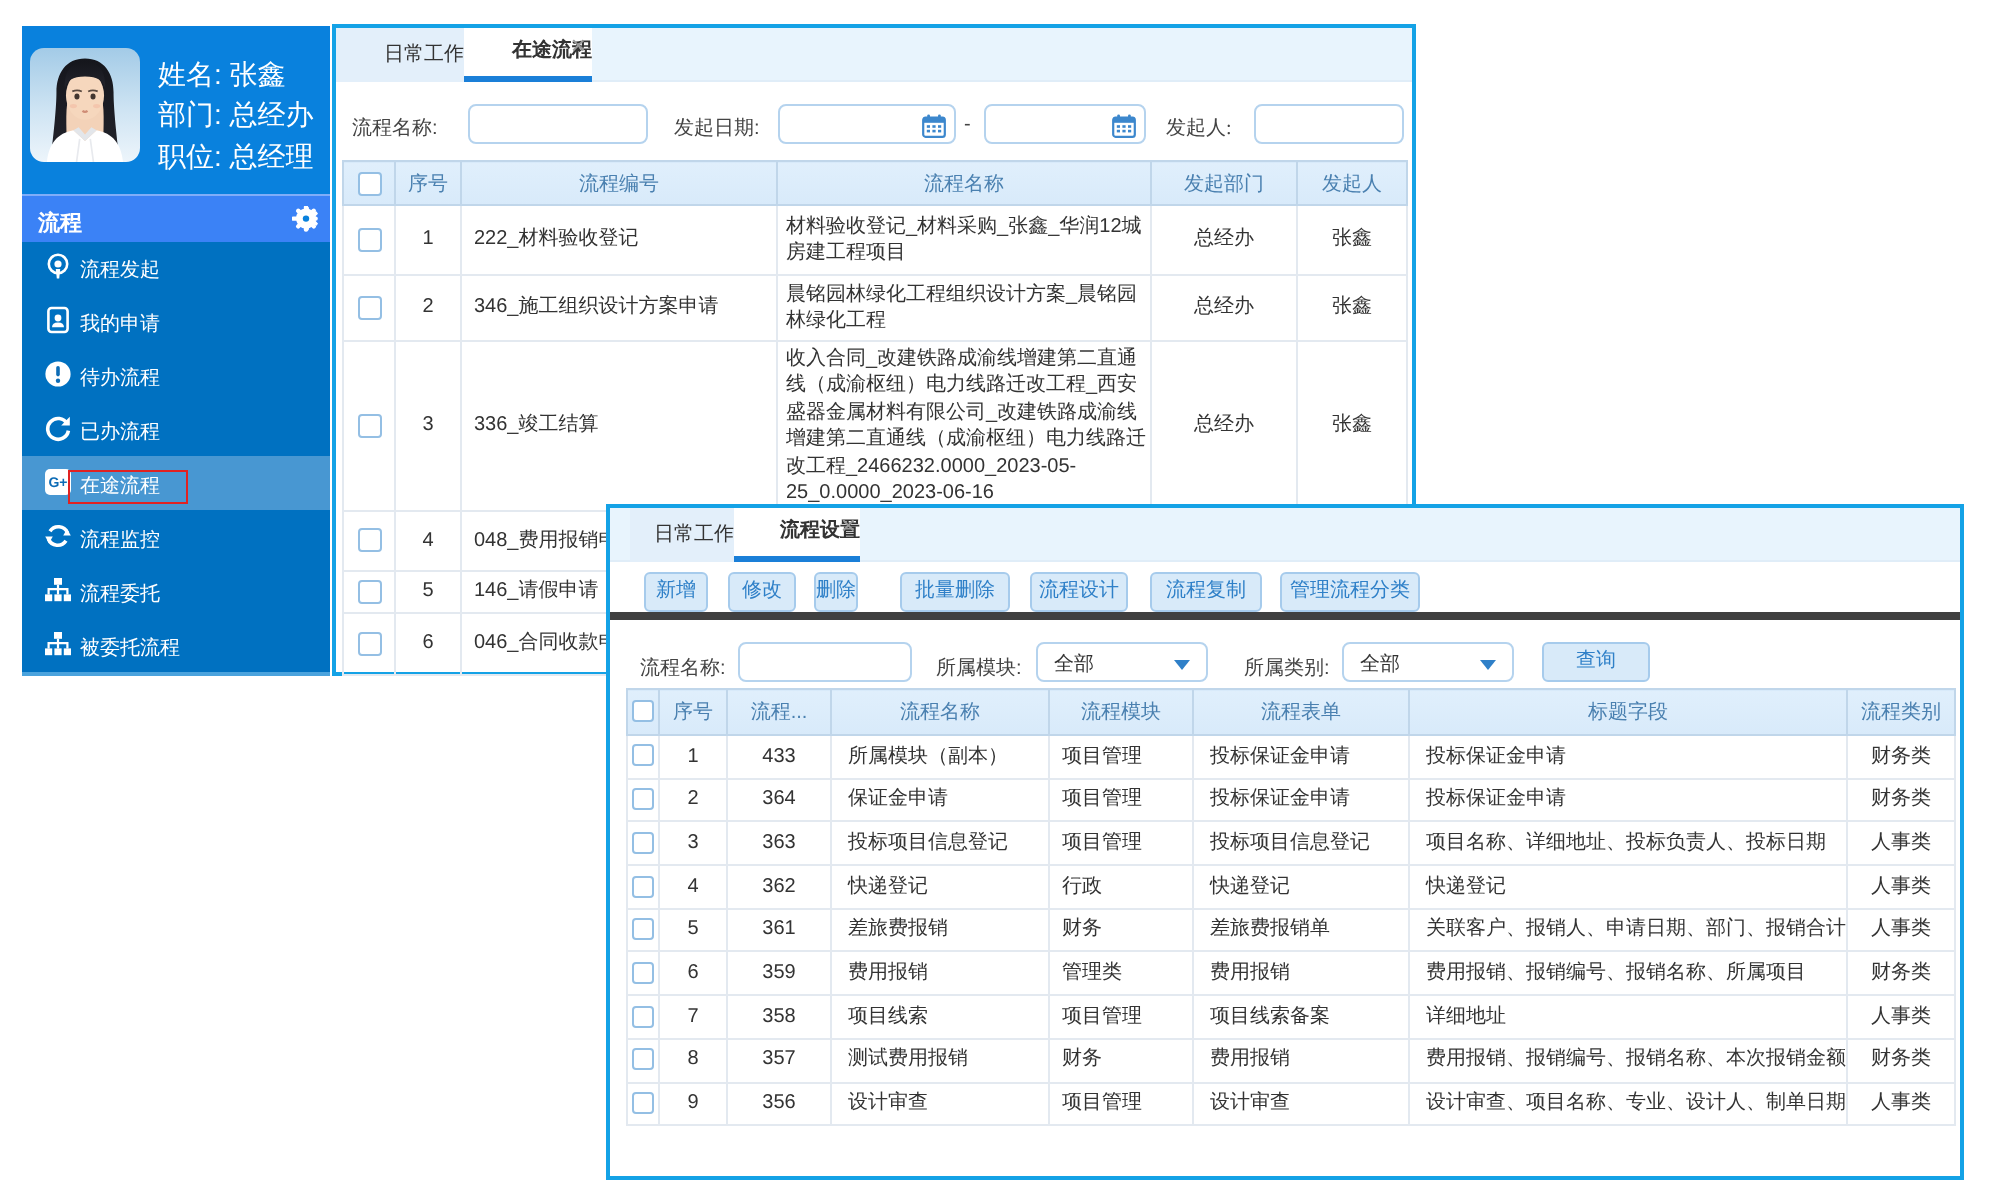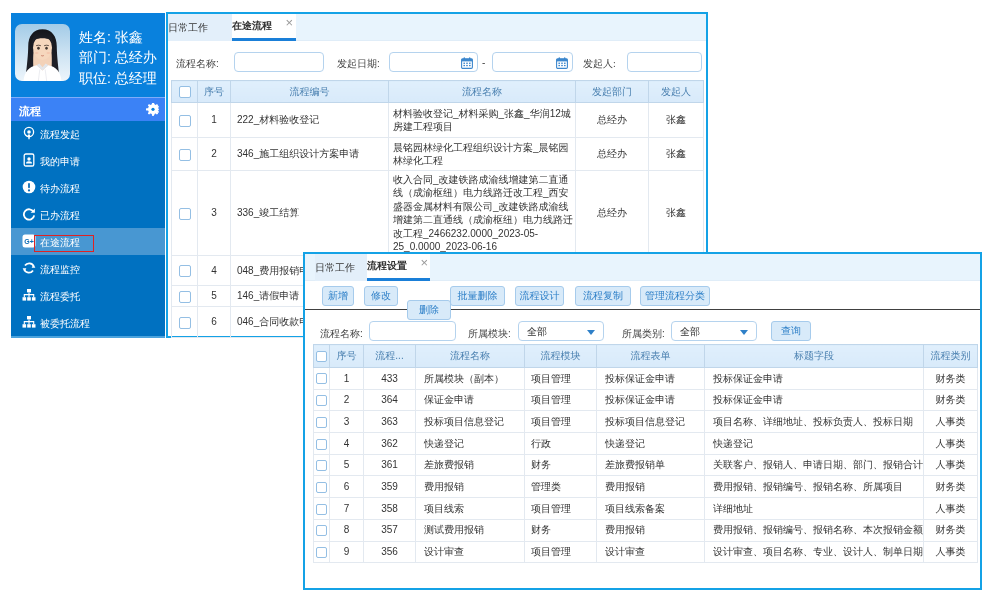--- a/index.html
+++ b/index.html
@@ -17,21 +17,21 @@
 #flowhead .t { position:absolute; left:8px; top:6px; font-weight:bold; font-size:11px; color:#fff; }
 .mitem { position:absolute; left:0; width:154px; height:27px; color:#fff; }
 .mitem .txt { position:absolute; left:29px; top:8px; font-size:10px; }
 .mitem .ic { position:absolute; left:11px; top:6px; width:14px; height:14px; }
 .msel { background:#4897d2; }
 #redbox { position:absolute; left:23px; top:7px; width:60px; height:17px; border:1px solid #e02222; }
 
 
 .win { background:#fff; border:2px solid #14a2e6; }
 .tabbar { position:absolute; left:0; top:0; right:0; height:27px; background:#e8f4fd; border-bottom:1px solid #e0edf8; }
-.tab { position:absolute; top:0; height:27px; text-align:left; font-size:10px; color:#333; line-height:27px; }
+.tab { position:absolute; top:0; height:27px; text-align:right; font-size:10px; color:#333; line-height:27px; }
 .tab1 { background:#e3effa; }
 .tabact { background:#fff; font-weight:bold; border-bottom:3px solid #1a7fd8; line-height:24px; }
 .tx { position:absolute; color:#999; font-size:13px; font-weight:normal; line-height:10px; }
 
 .lbl { position:absolute; font-size:10px; color:#444; }
 .inp { position:absolute; background:#fff; border:1px solid #b5d3ee; border-radius:4px; }
 
 
 table { border-collapse:collapse; table-layout:fixed;padding-left:34px; }
 th { background:linear-gradient(#e0effc,#d8eafa); color:#4a80b0; font-weight:normal; font-size:10px; border:1px solid #c0d6ea; }
@@ -298,42 +298,42 @@
     </tbody>
         </table>
   </div>
 </div>
 
 <div id="win2" class="abs win" style="left:303px; top:252px; width:679px; height:338px;">
   <div class="tabbar">
     <div class="tab tab1" style="left:10px; width:52px;">日常工作</div>
     <div class="tab tabact" style="left:62px; width:63px;">流程设置<span class="tx" style="right:2px; top:4px;">×</span></div>
   </div>
-  <div id="btnrow" class="abs" style="left:0; top:27px; width:675px; height:29px; border-bottom:1px solid #404040;">
+  <div id="btnrow" class="abs" style="left:0; top:27px; width:675px; height:29px; border-bottom:4px solid #404040;">
     <div class="btn" style="left:17px; top:5px; width:32px;">新增</div>
     <div class="btn" style="left:59px; top:5px; width:34px;">修改</div>
-    <div class="btn" style="left:102px; top:19px; width:44px;">删除</div>
+    <div class="btn" style="left:102px; top:5px; width:22px;">删除</div>
     <div class="btn" style="left:145px; top:5px; width:55px;">批量删除</div>
     <div class="btn" style="left:210px; top:5px; width:49px;">流程设计</div>
     <div class="btn" style="left:270px; top:5px; width:56px;">流程复制</div>
     <div class="btn" style="left:335px; top:5px; width:70px;">管理流程分类</div>
   </div>
   <div class="lbl" style="left:15px; top:73px;">流程名称:</div>
   <div class="inp" style="left:64px; top:67px; width:87px; height:20px;"></div>
   <div class="lbl" style="left:163px; top:73px;">所属模块:</div>
   <div class="sel" style="left:213px; top:67px; width:86px; height:20px;">
         <span class="v">全部</span>
         <span class="ar"></span>
       </div>
   <div class="lbl" style="left:317px; top:73px;">所属类别:</div>
   <div class="sel" style="left:366px; top:67px; width:86px; height:20px;">
         <span class="v">全部</span>
         <span class="ar"></span>
       </div>
-  <div class="btn" style="left:466px; top:67px; width:40px;">查询</div>
+  <div class="btn" style="left:466px; top:67px; width:54px;">查询</div>
   <div class="abs" id="t2wrap" style="left:8px; top:90px;">
     <table id="t2" style="width:664px;">
       <colgroup>
             <col style="width:16px">
             <col style="width:34px">
             <col style="width:52px">
             <col style="width:109px">
             <col style="width:72px">
             <col style="width:108px">
             <col style="width:219px">

